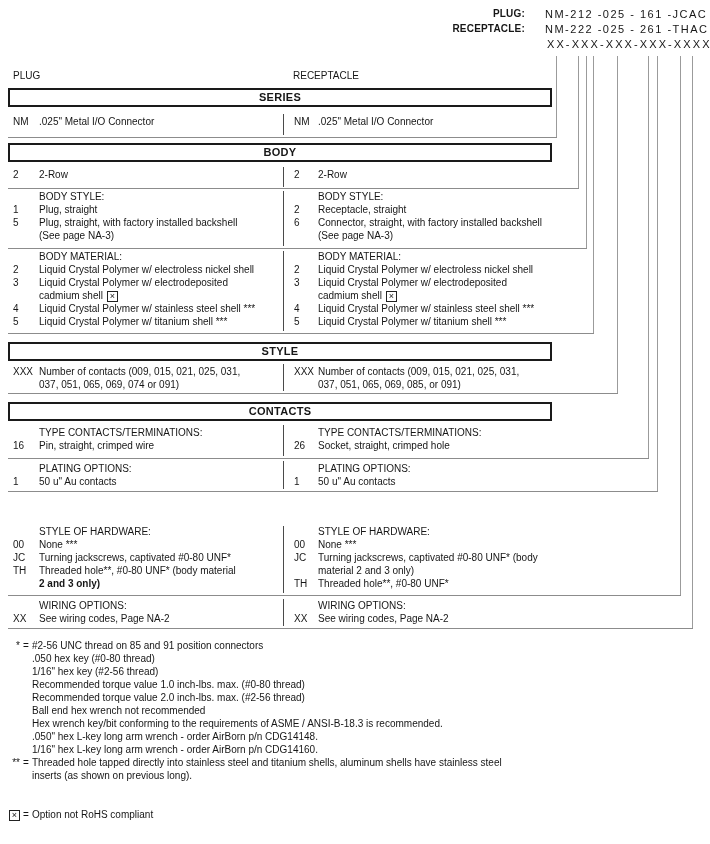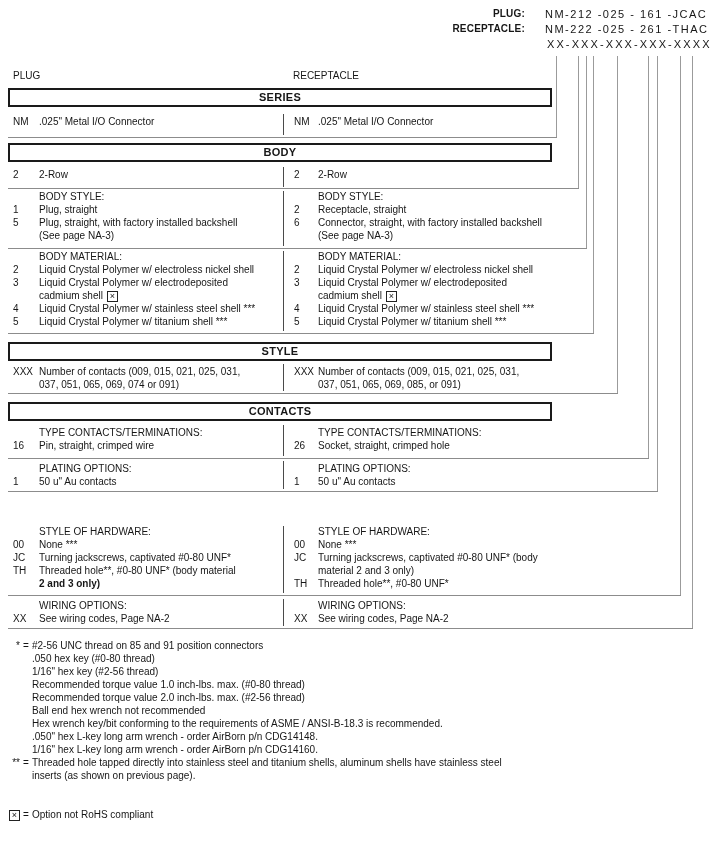--- a/index.html
+++ b/index.html
@@ -166,20 +166,20 @@
   <div class="a" style="left:32px;top:679px;">Recommended torque value 1.0 inch-lbs. max. (#0-80 thread)</div>
   <div class="a" style="left:32px;top:692px;">Recommended torque value 2.0 inch-lbs. max. (#2-56 thread)</div>
   <div class="a" style="left:32px;top:705px;">Ball end hex wrench not recommended</div>
   <div class="a" style="left:32px;top:718px;">Hex wrench key/bit conforming to the requirements of ASME / ANSI-B-18.3 is recommended.</div>
   <div class="a" style="left:32px;top:731px;">.050" hex L-key long arm wrench - order AirBorn p/n CDG14148.</div>
   <div class="a" style="left:32px;top:744px;">1/16" hex L-key long arm wrench - order AirBorn p/n CDG14160.</div>
 
   <div class="fn" style="top:757px;">
     <span class="fn-m">**</span><span class="fn-eq">=</span><span>Threaded hole tapped directly into stainless steel and titanium shells, aluminum shells have stainless steel</span>
   </div>
-  <div class="a" style="left:32px;top:770px;">inserts (as shown on previous page).</div>
+  <div class="a" style="left:32px;top:770px;">inserts (as shown on previous long).</div>
 
 
   <div class="fn" style="top:809px;">
     <span class="fn-m"><span class="xbox"><span>×</span></span></span><span class="fn-eq">=</span><span>Option not RoHS compliant</span>
   </div>
 
 </div>
 
 </body></html>

